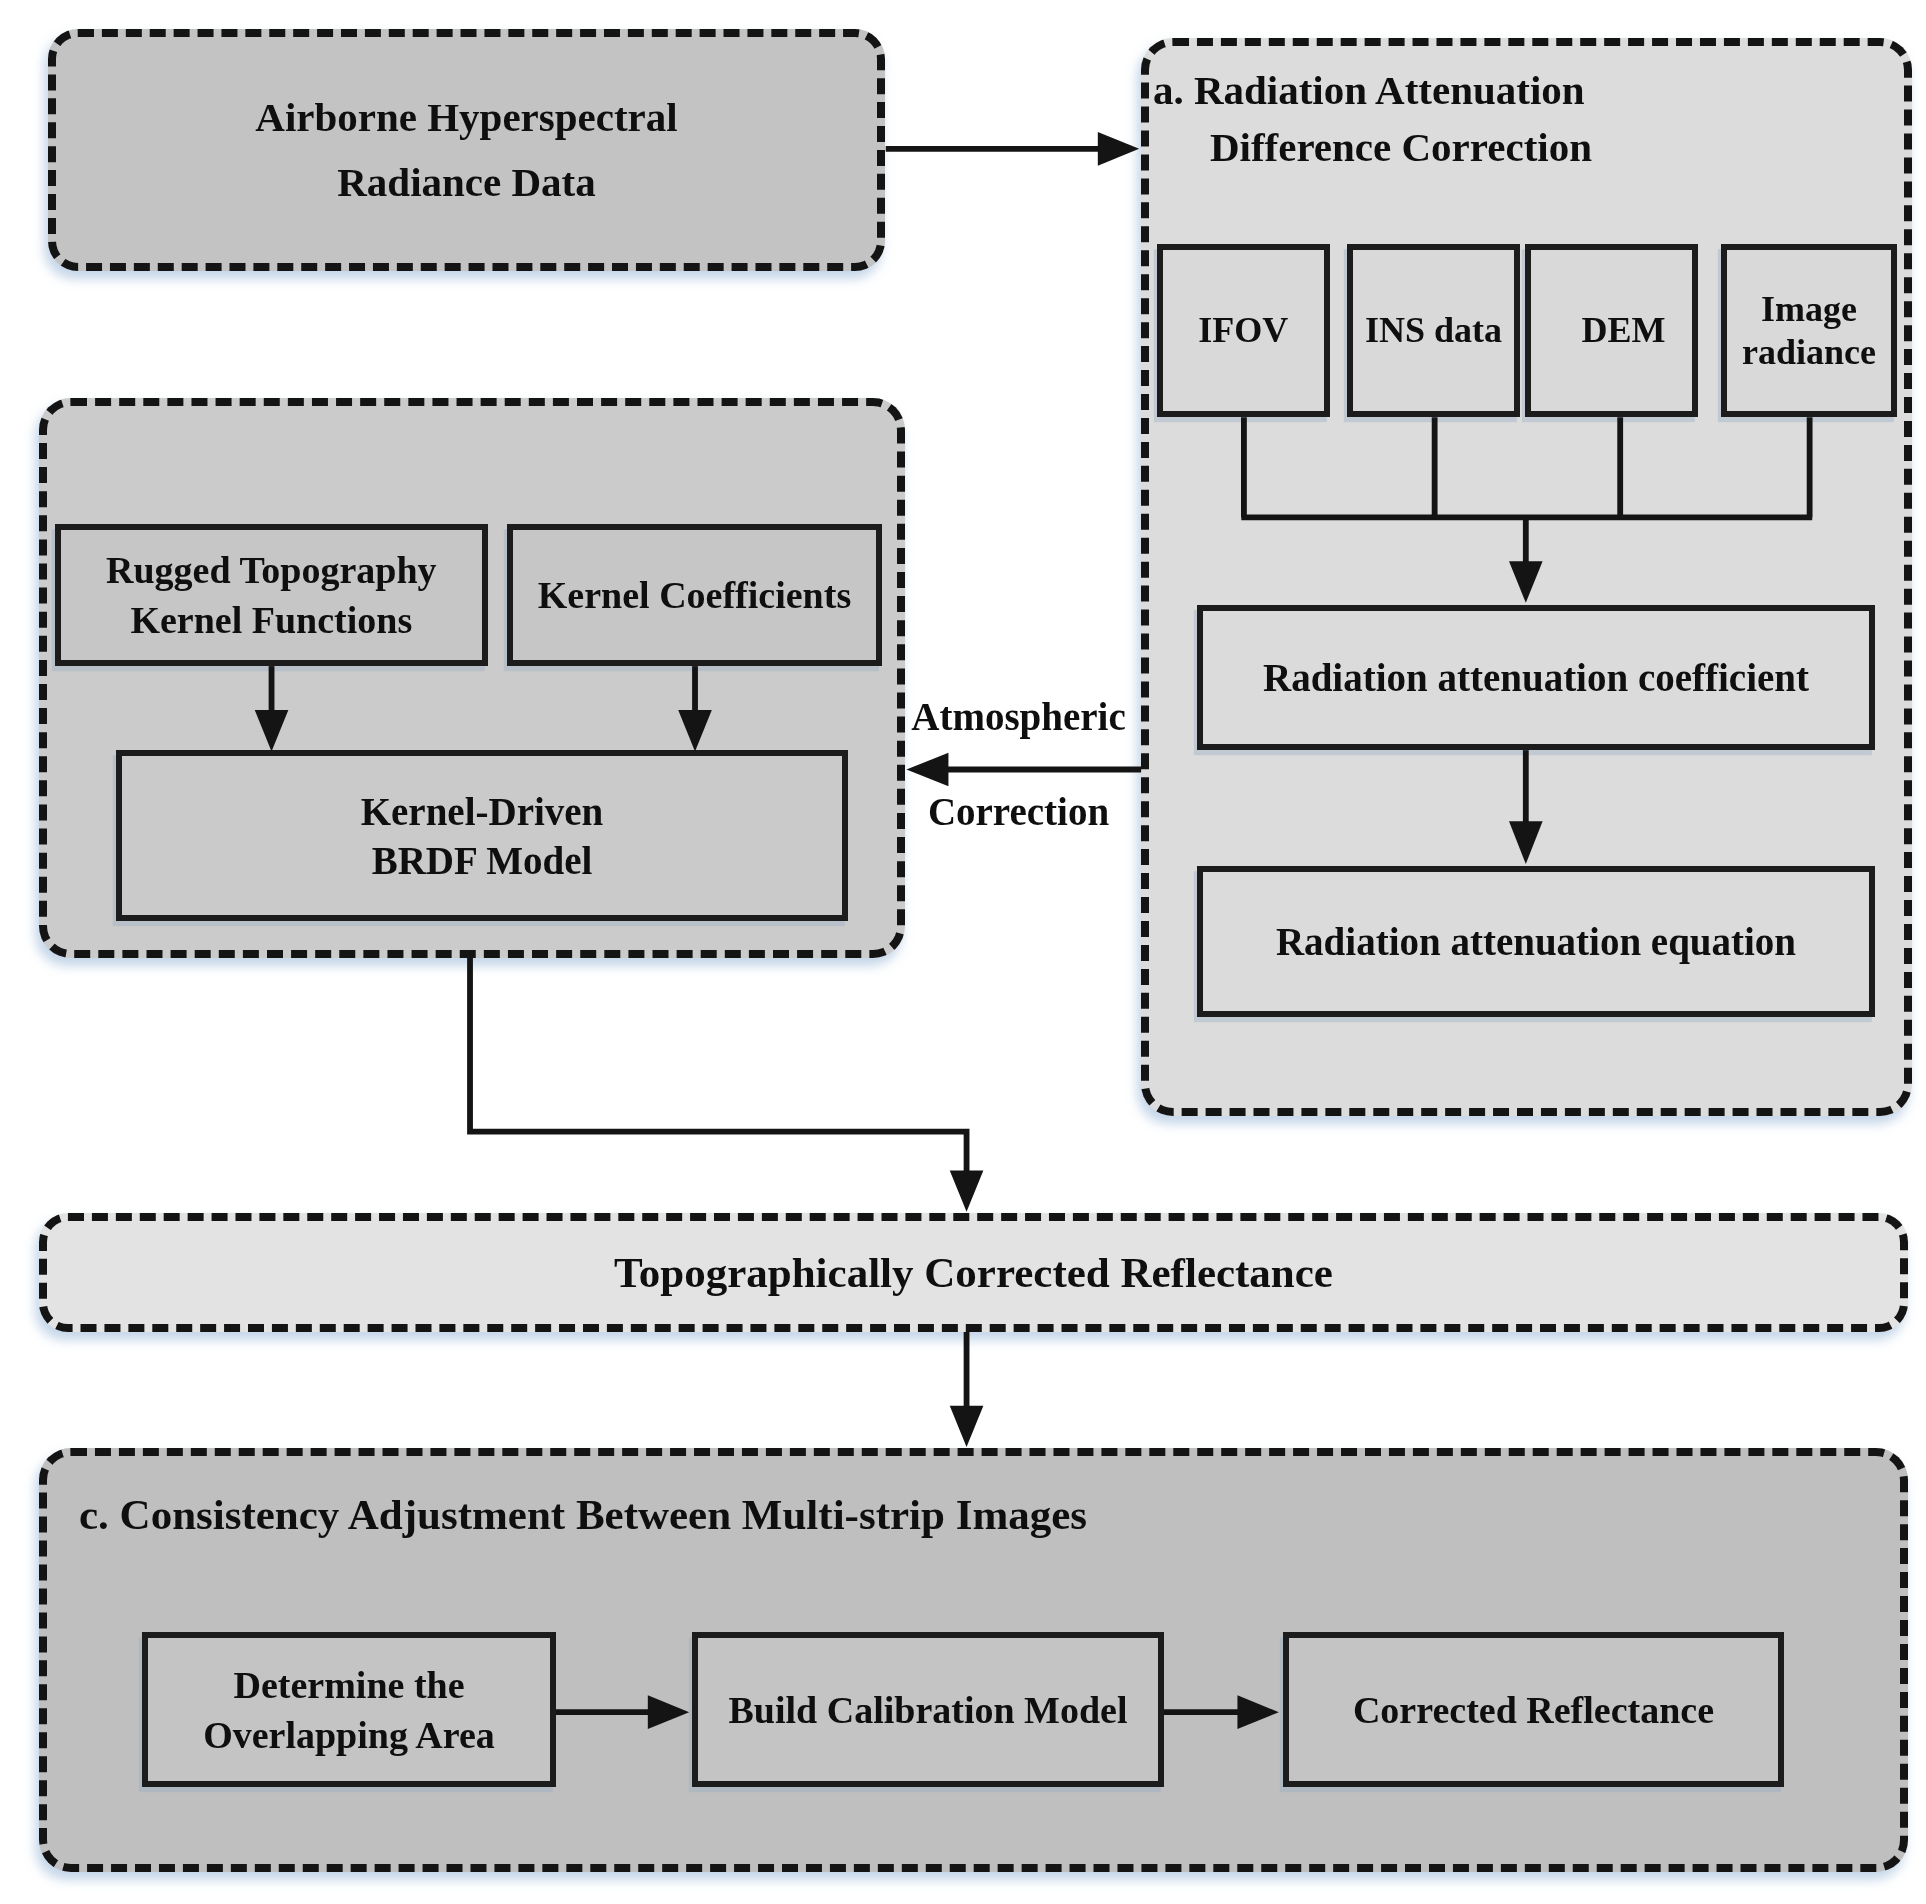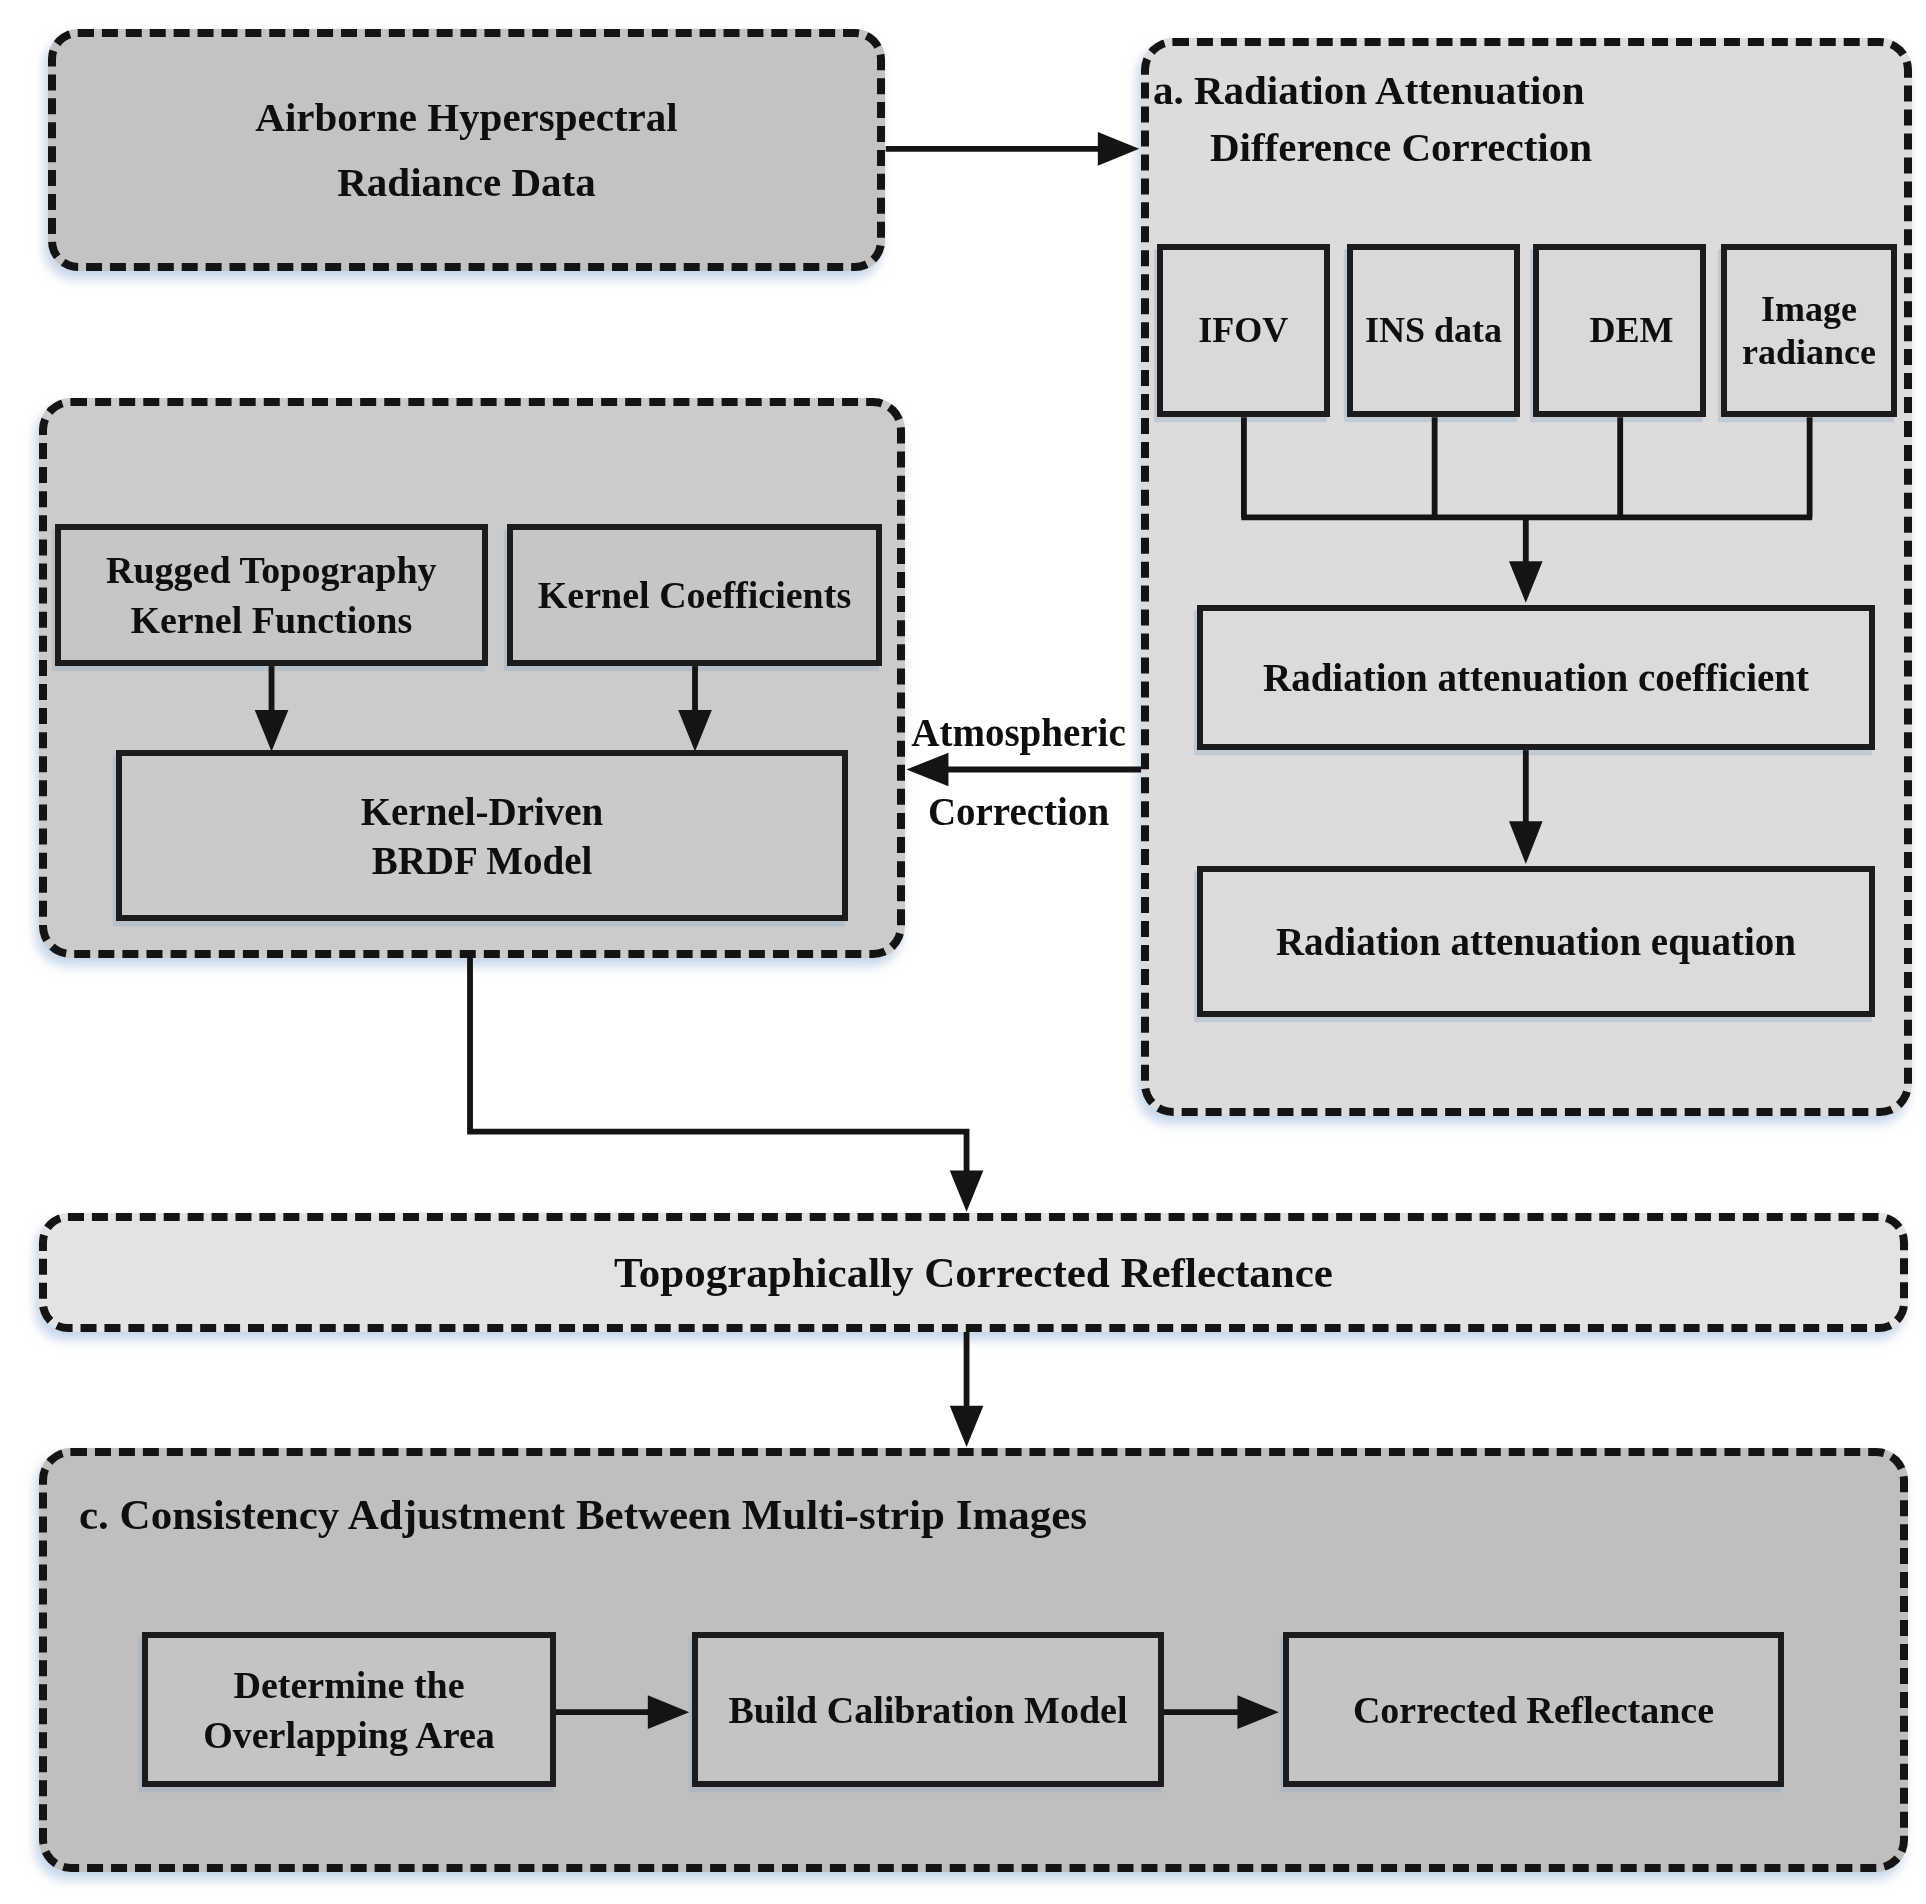--- a/index.html
+++ b/index.html
@@ -52,21 +52,21 @@
       <div>a. Radiation Attenuation</div>
       <div style="padding-left:57px;">Difference Correction</div>
     </div>
 
     <div class="solid t-sm" style="left:7.8px;top:198px;width:173px;height:173px;background:var(--fill-input,#d9d9d9);">
       <div>IFOV</div>
     </div>
     <div class="solid t-sm" style="left:198px;top:198px;width:173px;height:173px;background:var(--fill-input,#d9d9d9);">
       <div>INS data</div>
     </div>
-    <div class="solid t-sm" style="left:384px;top:198px;width:173px;height:173px;background:var(--fill-input,#d9d9d9);padding-left:29px;">
+    <div class="solid t-sm" style="left:376px;top:198px;width:173px;height:173px;background:var(--fill-input,#d9d9d9);padding-left:29px;">
       <div>DEM</div>
     </div>
     <div class="solid t-sm" style="left:572px;top:198px;width:176px;height:173px;background:var(--fill-input,#d9d9d9);">
       <div>Image radiance</div>
     </div>
 
     <div class="solid t-lg" style="left:48px;top:559px;width:678px;height:145px;background:var(--fill-ra,#dbdbdb);">
       <div>Radiation attenuation coefficient</div>
     </div>
 
@@ -85,21 +85,21 @@
     <div class="solid t-md" style="left:460px;top:118px;width:375px;height:142px;background:var(--fill-kernel,#c6c6c6);">
       <div>Kernel Coefficients</div>
     </div>
 
     <div class="solid t-lg" style="left:69px;top:344px;width:732px;height:171px;background:var(--fill-brdf,#cacaca);">
       <div>Kernel-Driven</div>
       <div>BRDF Model</div>
     </div>
   </div>
 
-  <div class="edge-label" style="left:889px;top:711px;text-align:center;">Atmospheric</div>
+  <div class="edge-label" style="left:889px;top:695px;text-align:center;">Atmospheric</div>
   <div class="edge-label" style="left:889px;top:790px;">Correction</div>
 
   <div class="dashed r45 center-col" style="left:39px;top:1213px;width:1869px;height:119px;background:var(--fill-bar,#e3e3e3);">
     <div class="t-title-xl">Topographically Corrected Reflectance</div>
   </div>
 
   <div class="dashed r50" style="left:39px;top:1448px;width:1869px;height:424px;background:var(--fill-section-c,#bfbfbf);">
     <div class="abs t-title-xl" style="left:32px;top:29px;">c. Consistency Adjustment Between Multi-strip Images</div>
 
     <div class="solid t-md" style="left:95px;top:176px;width:414px;height:155px;background:var(--fill-cbox,#c4c4c4);">

